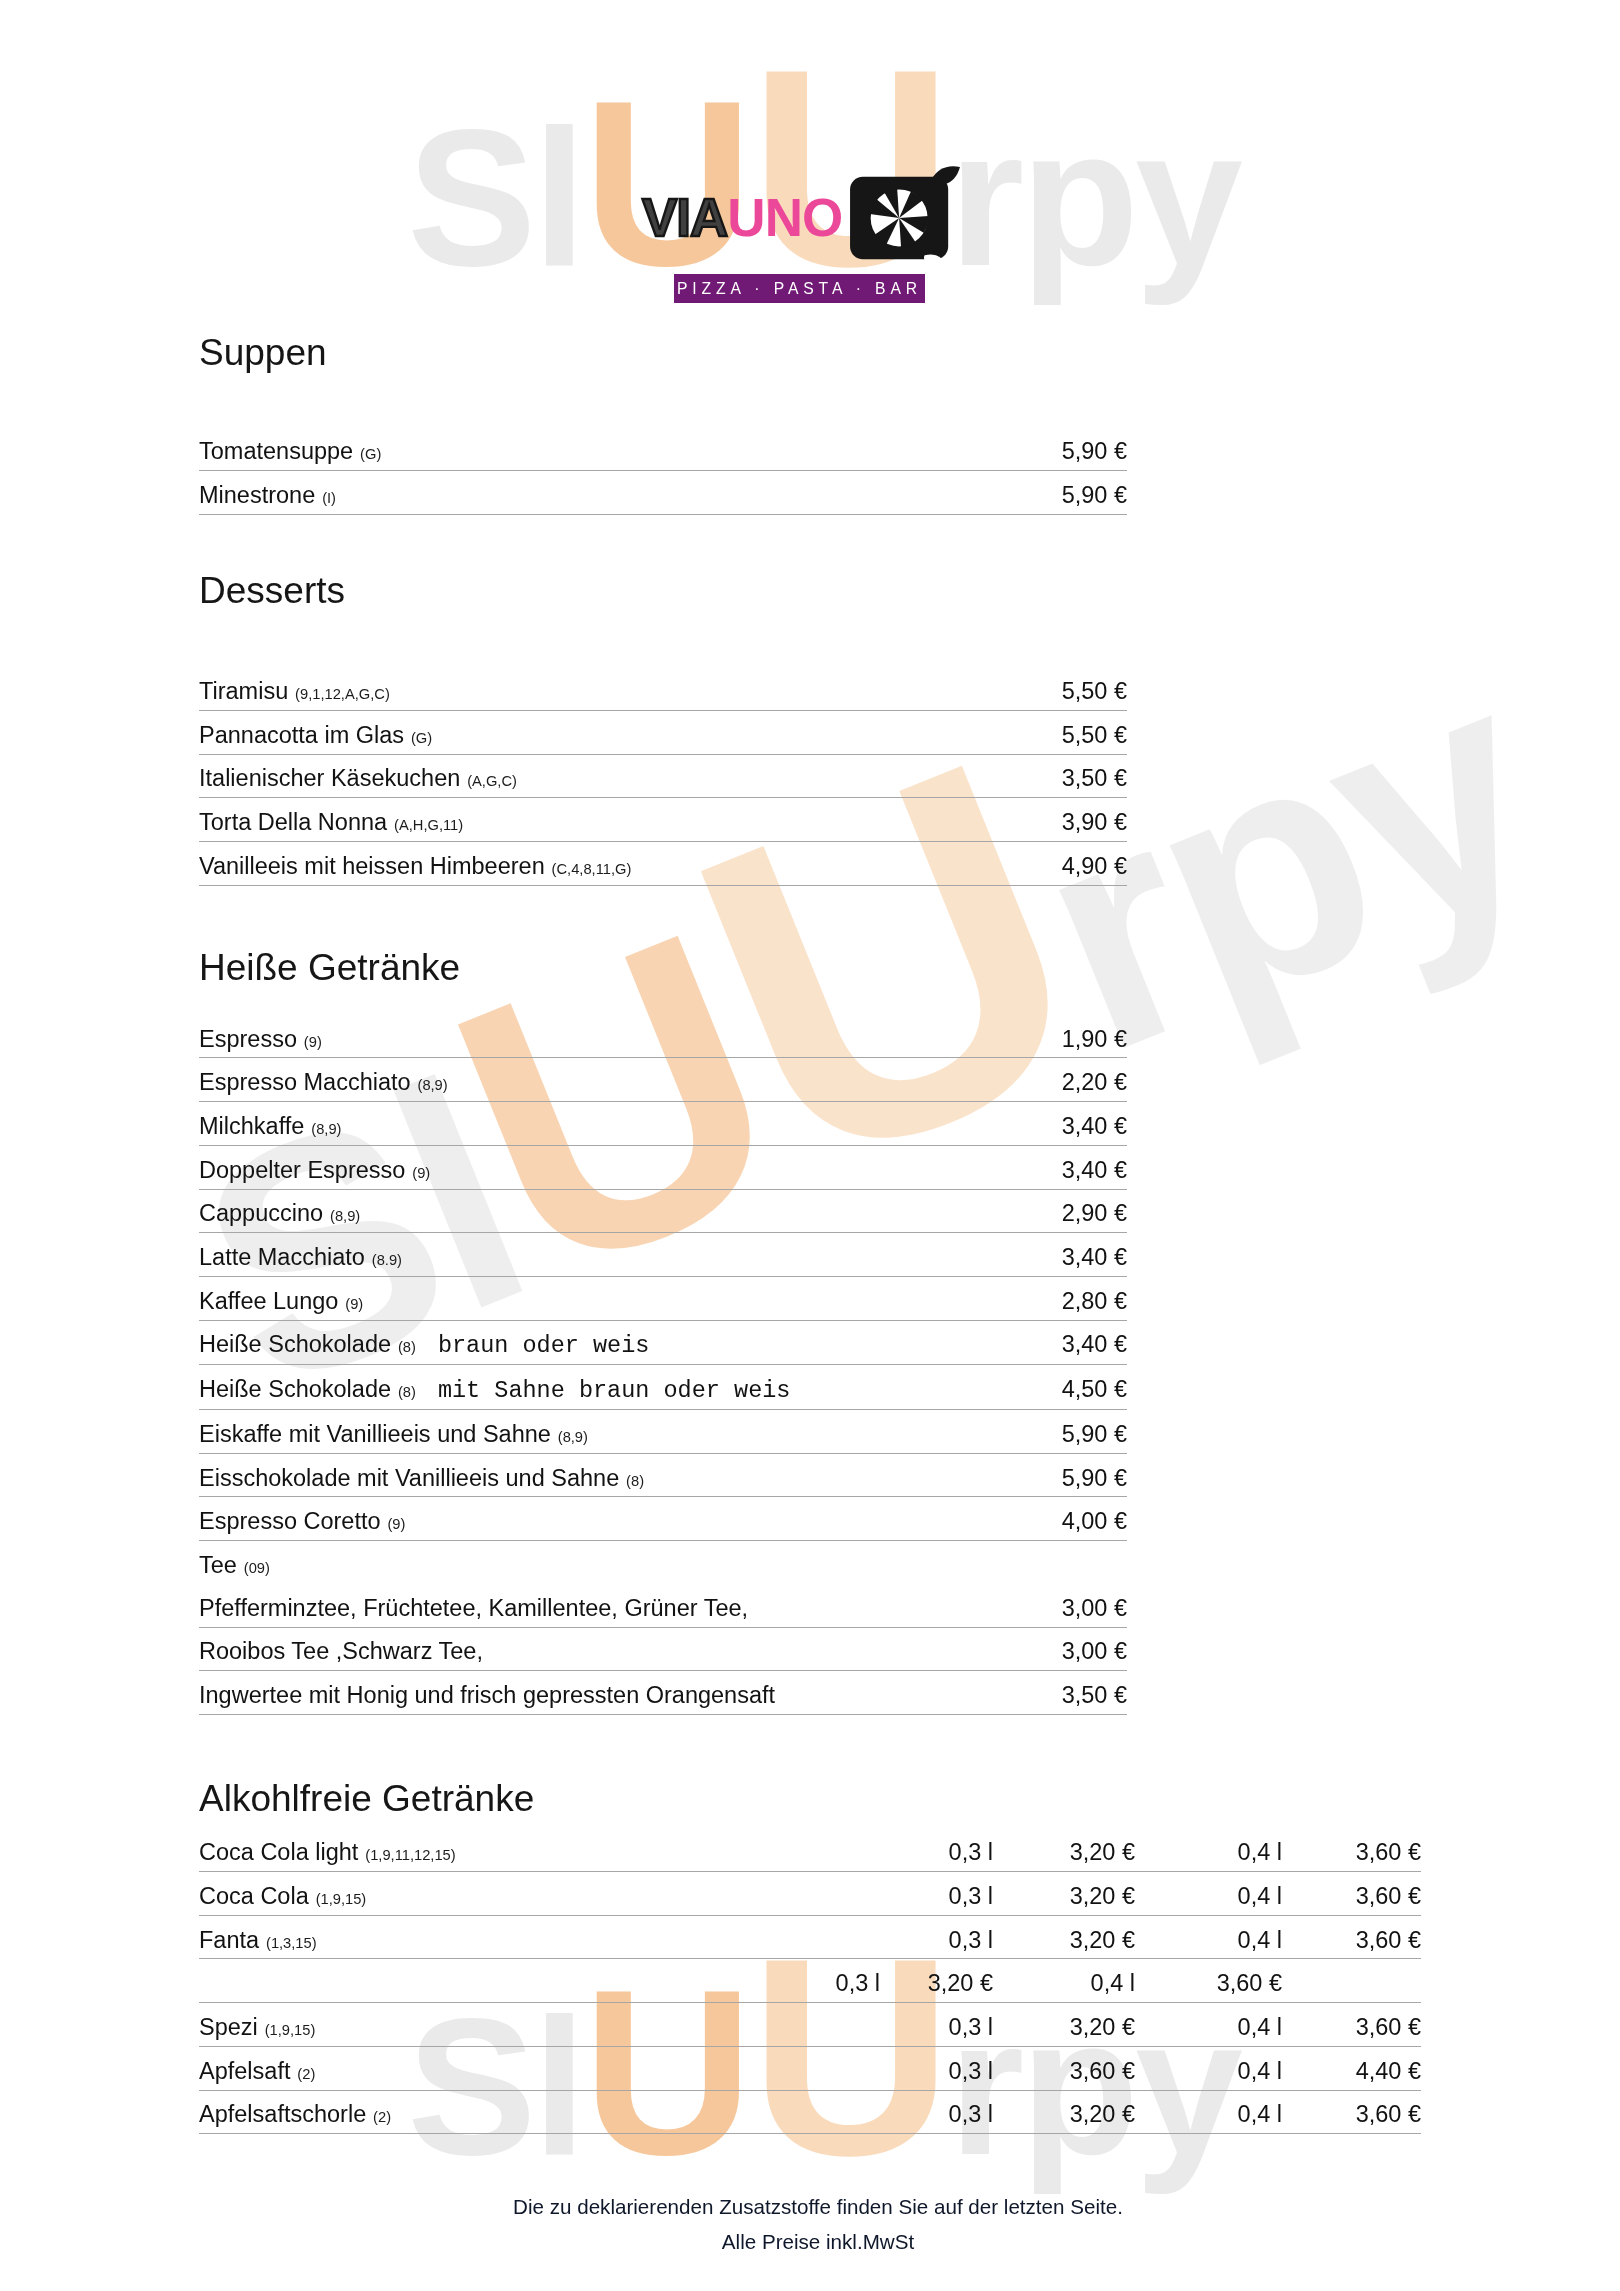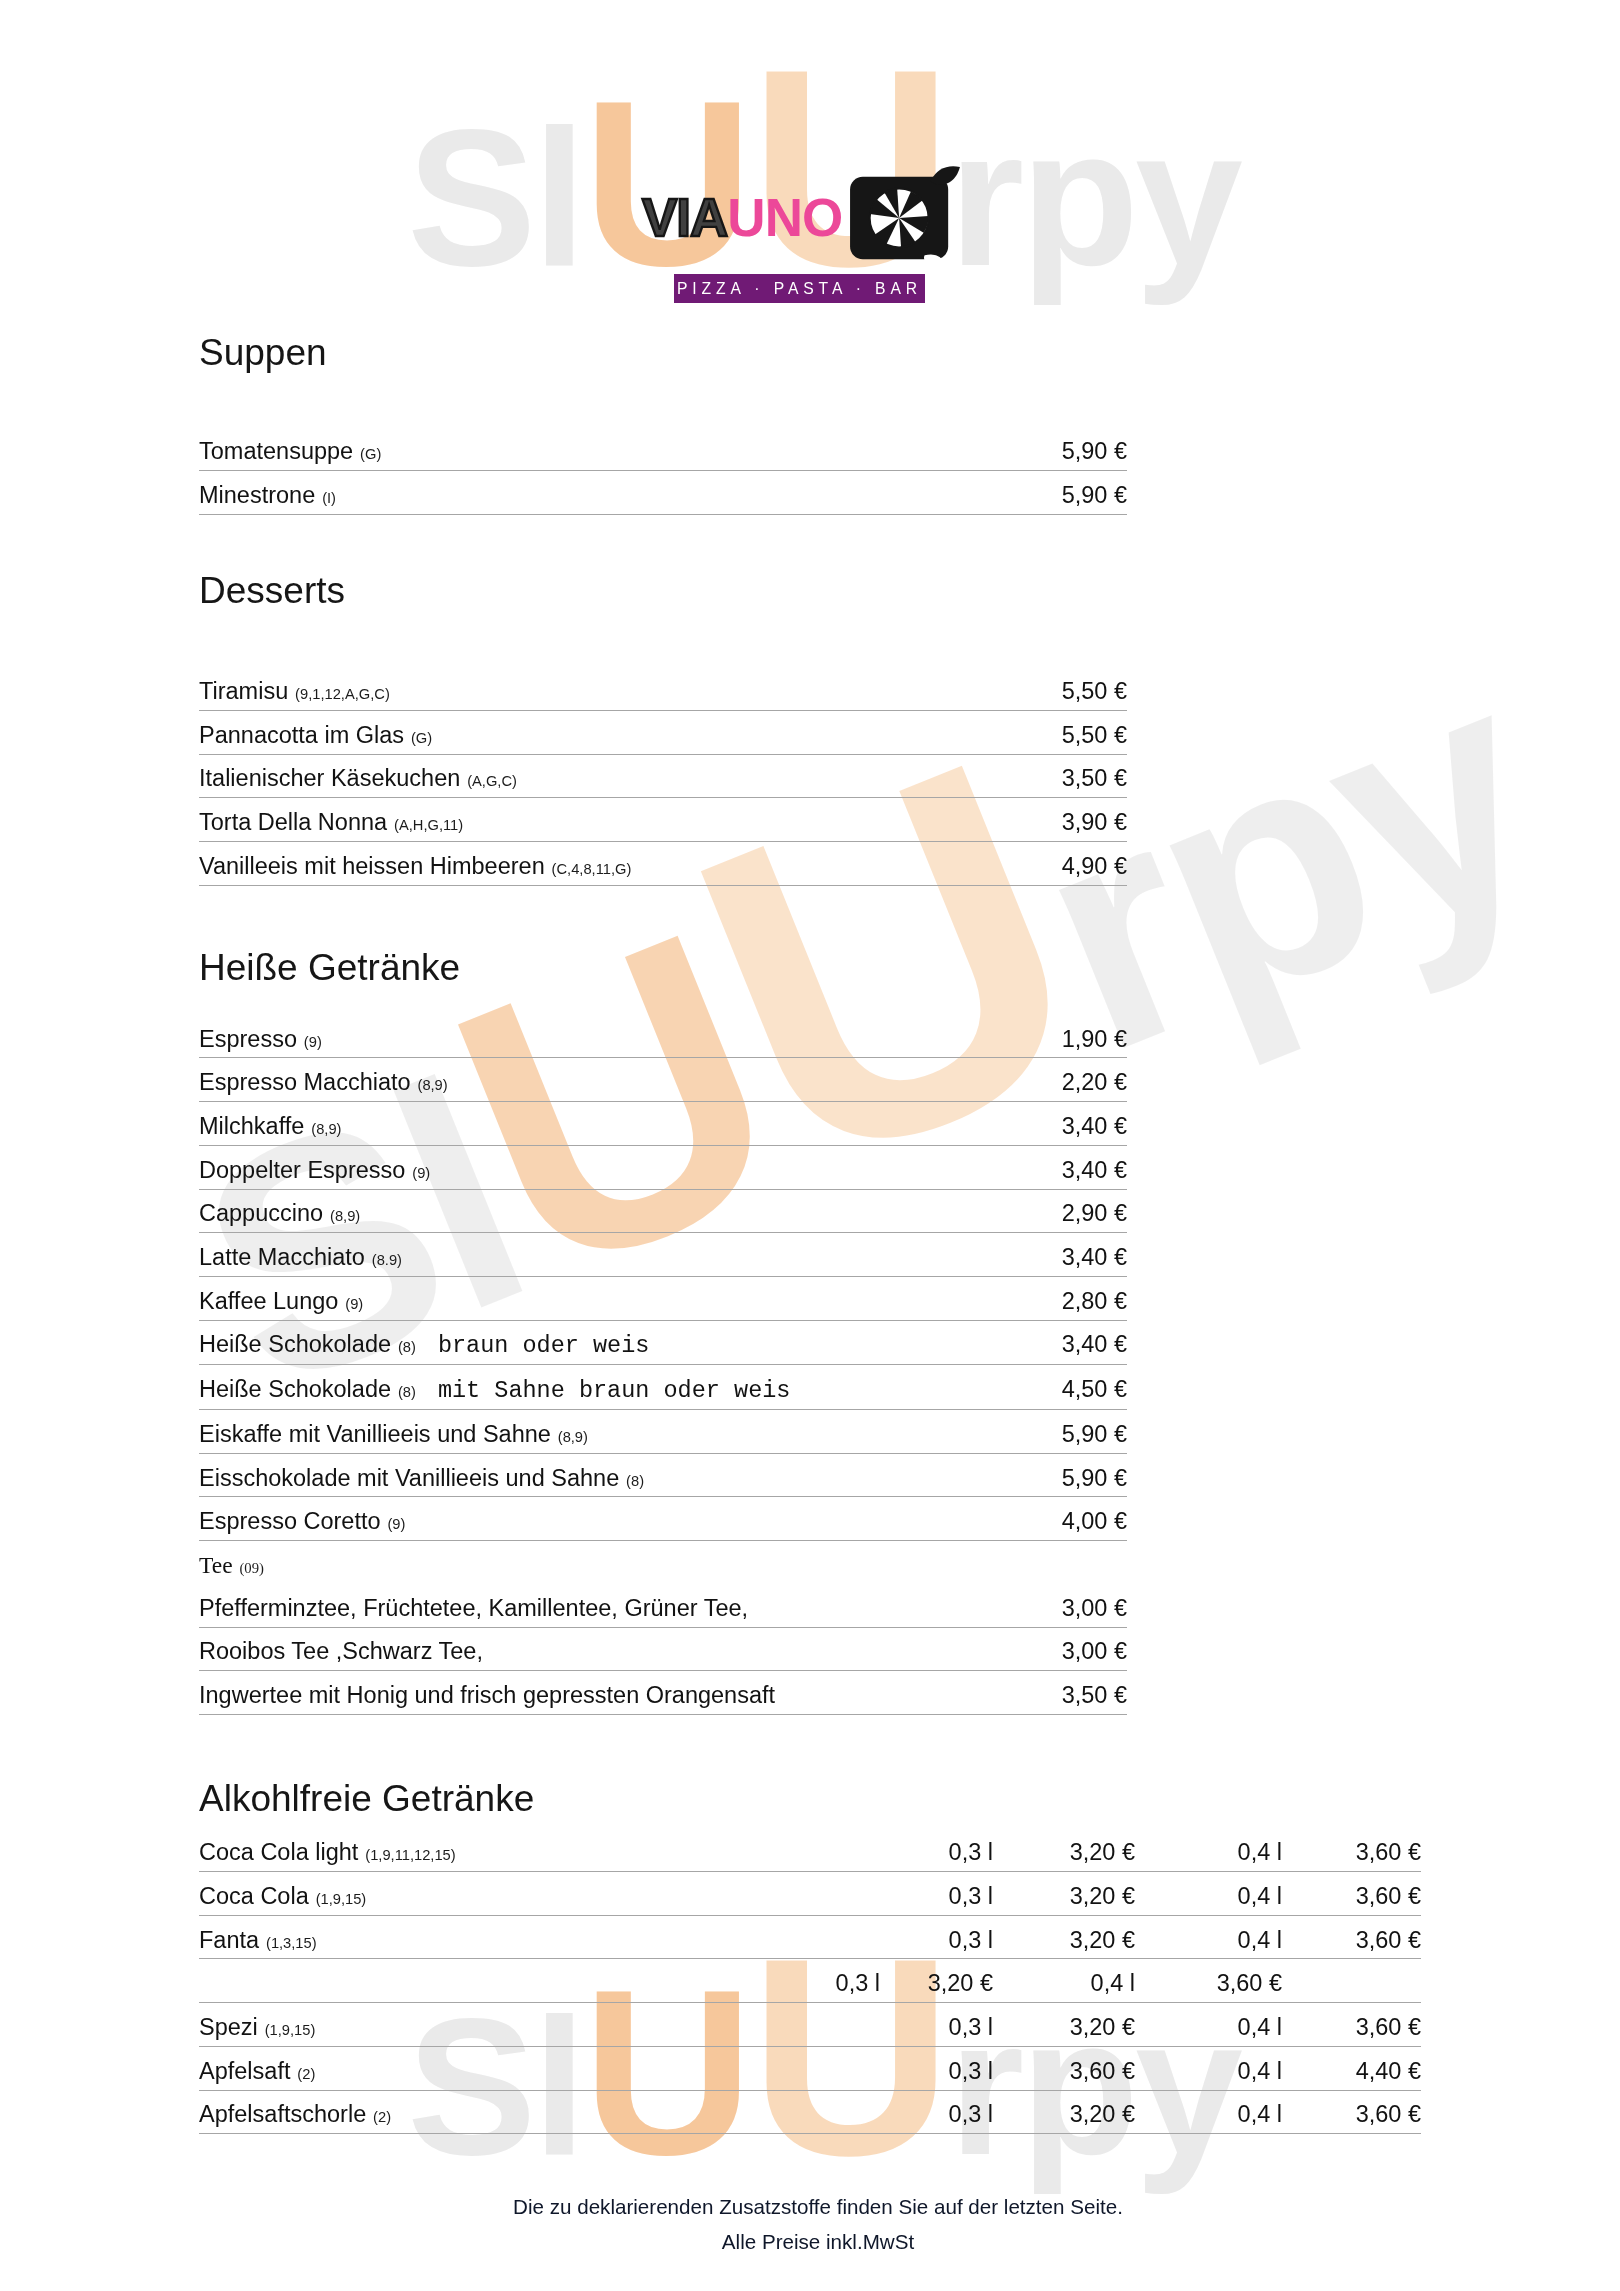--- a/index.html
+++ b/index.html
@@ -43,21 +43,21 @@
   .sec-2 .section-title{margin-top:61px;}
   .sec-3 .section-title{margin-top:63px;}
   .sec-0 .rows{margin-top:53px;}
   .sec-1 .rows{margin-top:55px;}
   .sec-2 .rows{margin-top:25.5px;}
   .sec-3 .rows{margin-top:7.8px;}
   .row{
     align-items:baseline;border-bottom:1px solid #a6a6a6;
     padding:10.8px 0 4.9px 0;font-size:23.5px;line-height:1.15;
   }
-  .row.no-line{border-bottom:none;font-family:Liberation Serif, serif;}
+  .row.no-line{border-bottom:none;}
   .menu-section.simple .row{display:flex;width:928px;}
   .menu-section.drinks .row{
     display:grid;width:1222px;
     grid-template-columns:1fr 113px 142px 147px 139px;
   }
   .item-name{white-space:nowrap;}
   .item-codes{font-size:14.7px;margin-left:6.9px;white-space:nowrap;color:#1c1c1c;}
   .item-suffix{margin-left:22px;white-space:nowrap;font-family:Liberation Mono, monospace;}
   .item-suffix:empty{display:none;}
   .menu-section.simple .item-price{margin-left:auto;white-space:nowrap;}

